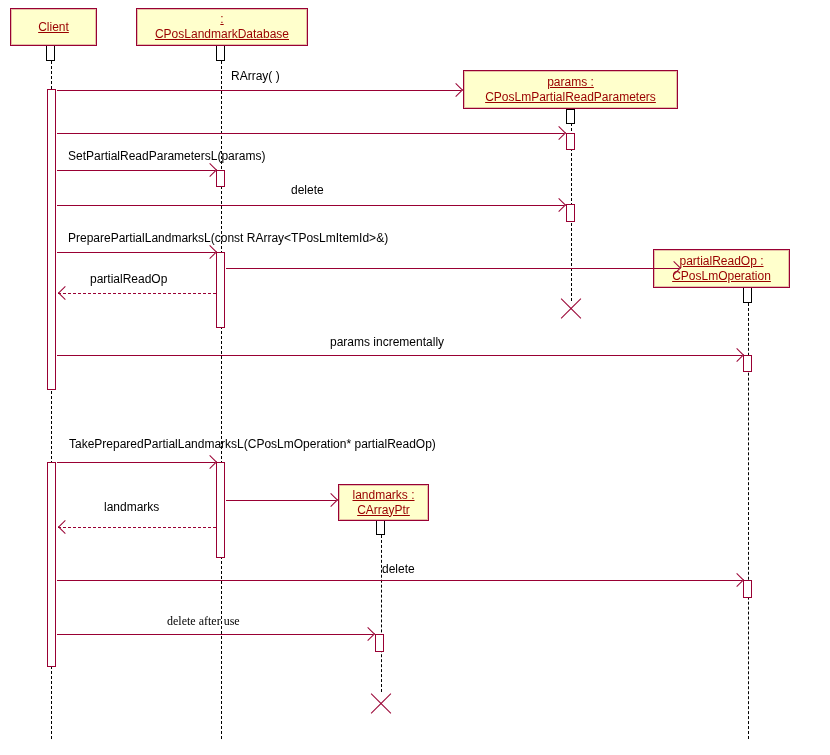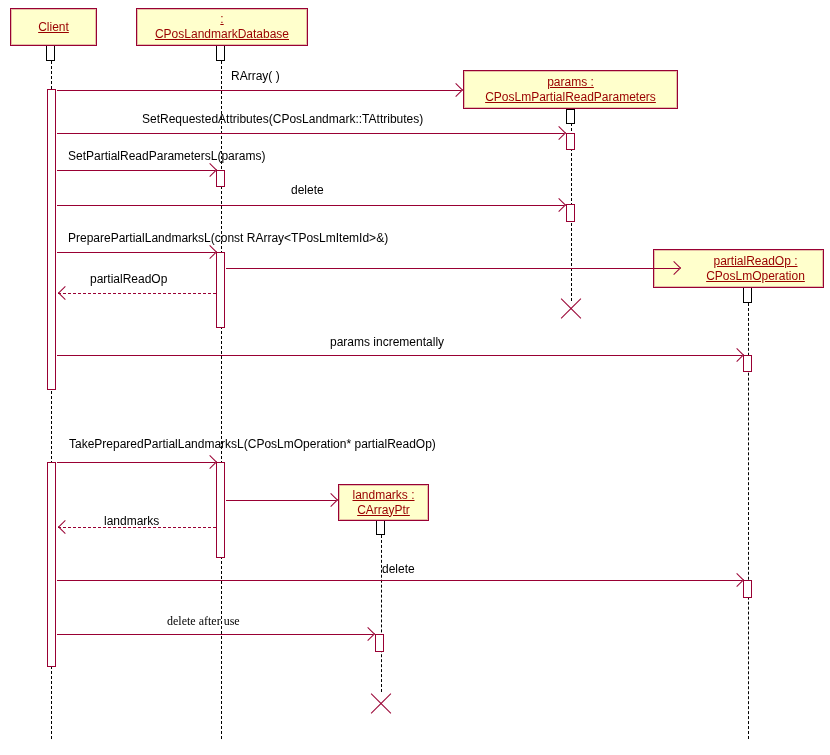--- a/index.html
+++ b/index.html
@@ -70,21 +70,21 @@
     <span>Client</span>
   </div>
   <div class="obj-box" style="left:136px;top:8px;width:170px;height:36px;">
     <span>: </span>
     <span>CPosLandmarkDatabase</span>
   </div>
   <div class="obj-box" style="left:463px;top:70px;width:213px;height:37px;">
     <span>params : </span>
     <span>CPosLmPartialReadParameters</span>
   </div>
-  <div class="obj-box" style="left:653px;top:249px;width:135px;height:37px;padding-left:34px;">
+  <div class="obj-box" style="left:653px;top:249px;width:135px;height:37px;">
     <span>partialReadOp : </span>
     <span>CPosLmOperation</span>
   </div>
   <div class="obj-box" style="left:338px;top:484px;width:89px;height:35px;">
     <span>landmarks : </span>
     <span>CArrayPtr</span>
   </div>
 
   <div class="hline" style="left:57px;top:90px;width:404px;"></div>
   <div class="head-r" style="left:451px;top:85px;"></div>
@@ -119,27 +119,26 @@
   <div class="hline dashed" style="left:58px;top:527px;width:158px;"></div>
   <div class="head-l" style="left:60px;top:522px;"></div>
 
   <div class="hline" style="left:57px;top:580px;width:685px;"></div>
   <div class="head-r" style="left:732px;top:575px;"></div>
 
   <div class="hline" style="left:57px;top:634px;width:316px;"></div>
   <div class="head-r" style="left:363px;top:629px;"></div>
 
   <div class="lbl" style="left:231px;top:69px;">RArray( )</div>
-  <div class="lbl" style="left:142px;top:112px;">SetRequestedAttributes(CPosLandmark::TAttributes)</div>
   <div class="lbl" style="left:68px;top:149px;">SetPartialReadParametersL(params)</div>
   <div class="lbl" style="left:291px;top:183px;">delete</div>
   <div class="lbl" style="left:68px;top:231px;">PreparePartialLandmarksL(const RArray&lt;TPosLmItemId&gt;&amp;)</div>
   <div class="lbl" style="left:90px;top:272px;">partialReadOp</div>
   <div class="lbl" style="left:330px;top:335px;">params incrementally</div>
   <div class="lbl" style="left:69px;top:437px;">TakePreparedPartialLandmarksL(CPosLmOperation* partialReadOp)</div>
-  <div class="lbl" style="left:104px;top:514px;">landmarks</div>
+  <div class="lbl" style="left:104px;top:500px;">landmarks</div>
   <div class="lbl" style="left:382px;top:562px;">delete</div>
   <div class="lbl" style="left:167px;top:614px;font-family:Liberation Serif, serif;">delete after use</div>
 
   <div class="xmark" style="left:559px;top:296px;"></div>
   <div class="xmark" style="left:369px;top:691px;"></div>
 
 </div>
 
 </body></html>

